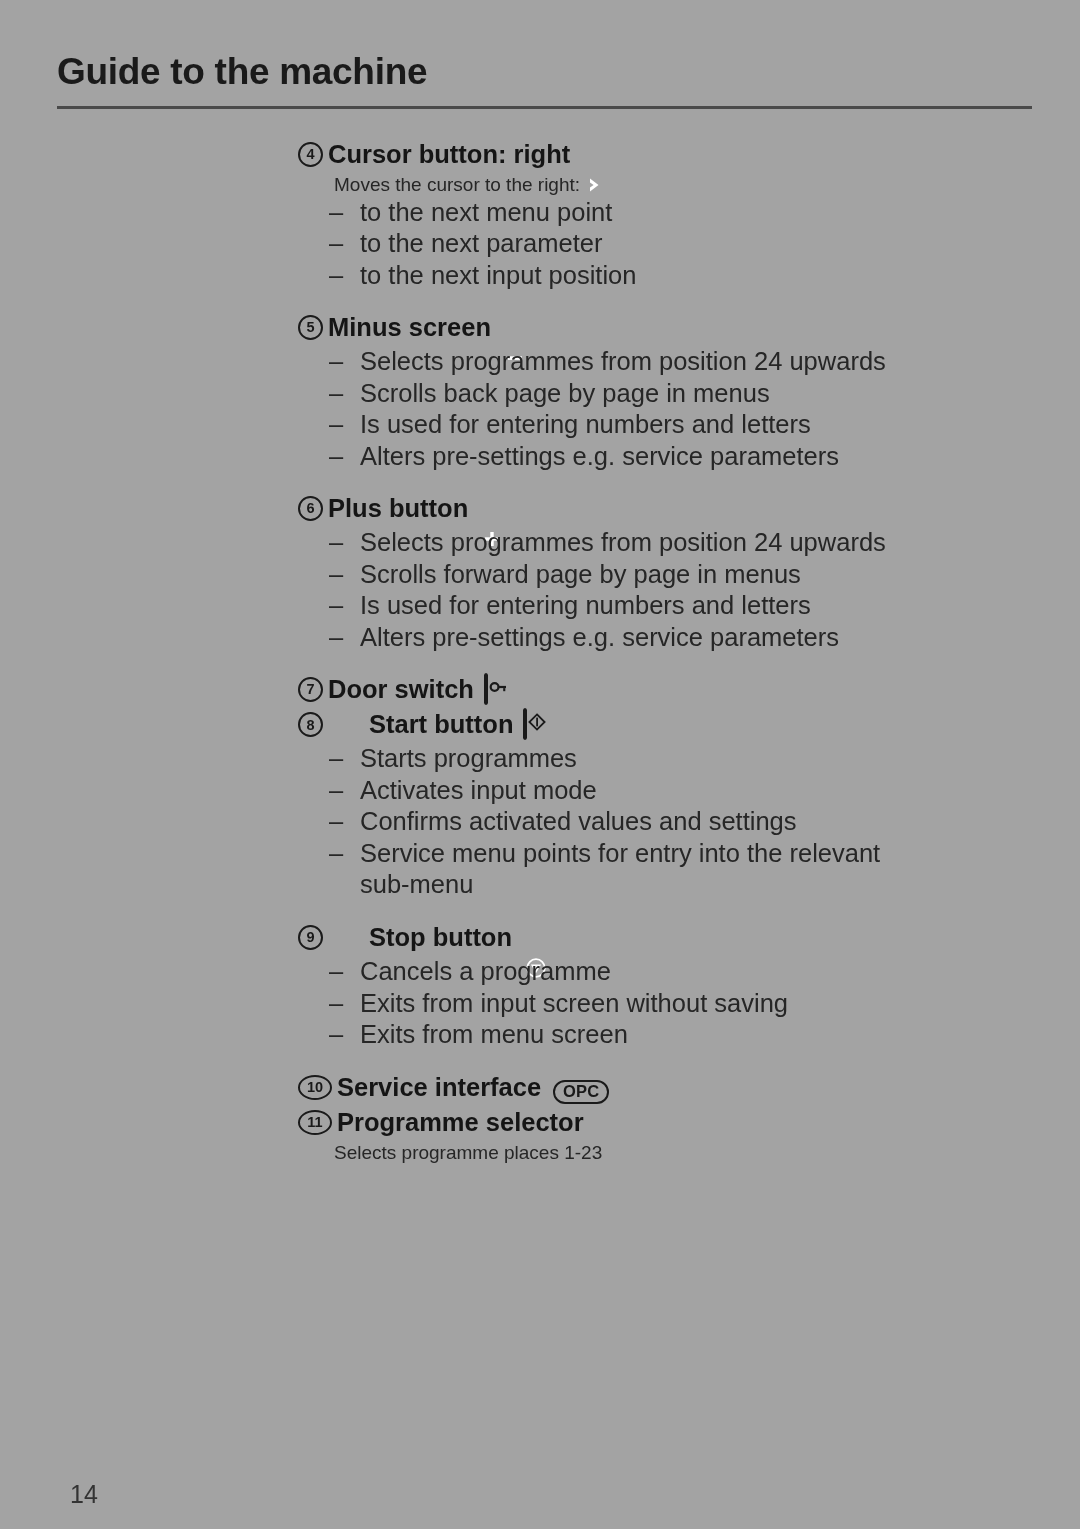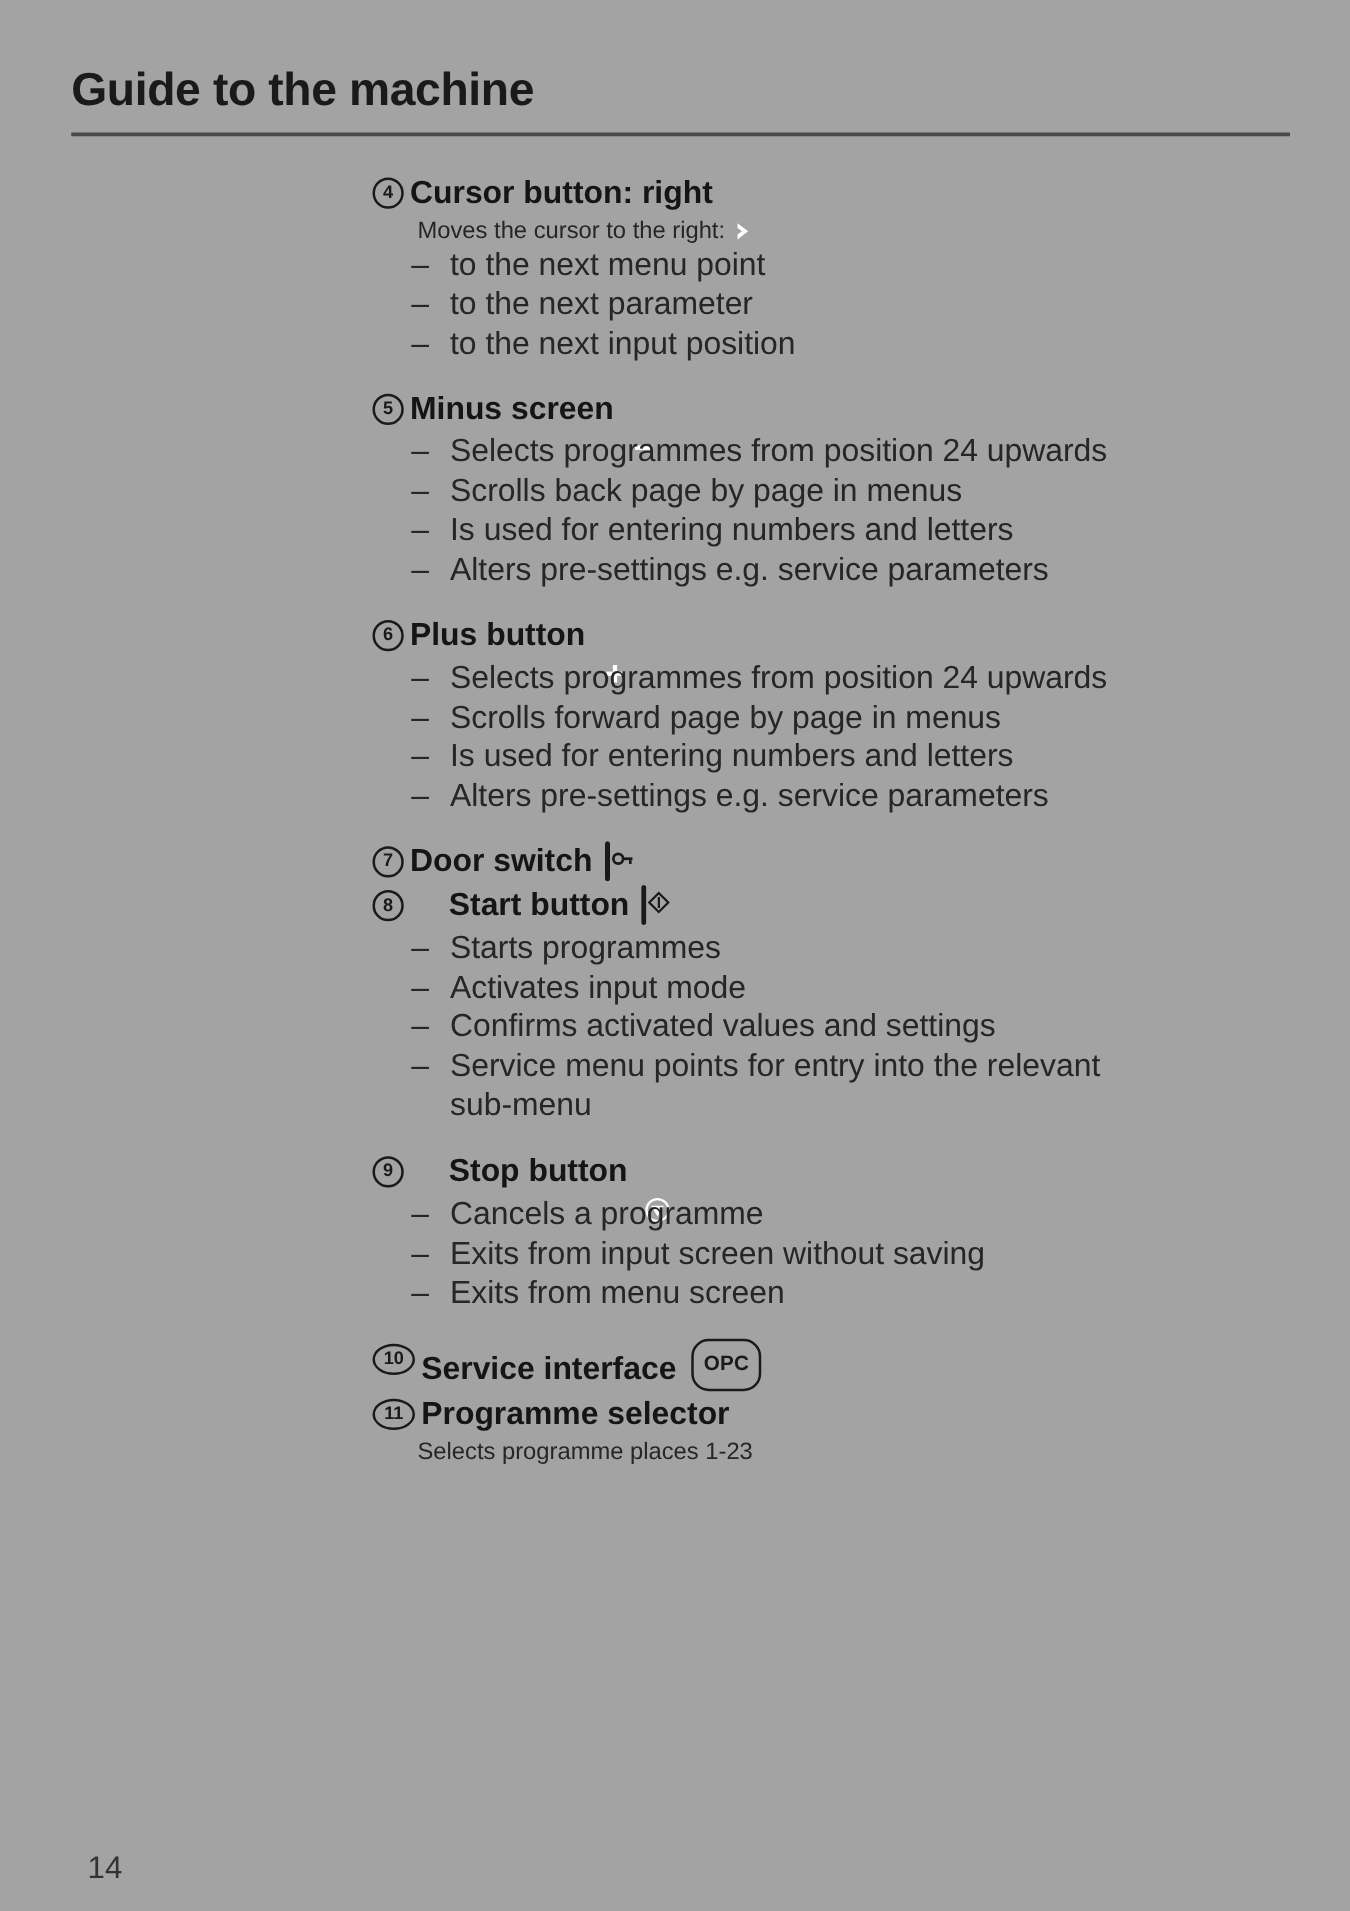--- a/index.html
+++ b/index.html
@@ -68,21 +68,21 @@
     font-weight: bold;
     line-height: 1.3;
     color: #151515;
     white-space: nowrap;
   }
   .entry-head .num {
     flex: 0 0 auto;
   }
   
   .entry-head.indented .head-text {
-    margin-left: 36px;
+    margin-left: 46px;
   }
   .head-text {
     margin-left: 5px;
     display: inline-flex;
     align-items: flex-end;
   }
   .head-label { display: inline-block; }
 
   
   .circnum {
@@ -173,21 +173,21 @@
     inset: 0;
   }
 
   
   .opc {
     display: inline-flex;
     align-items: center;
     justify-content: center;
     box-sizing: border-box;
     width: 56px;
-    height: 42px;
+    height: 24px;
     border: 2.5px solid #1a1a1a;
     border-radius: 14px;
     font-size: 16.5px;
     font-weight: bold;
     letter-spacing: 0.2px;
     color: #1a1a1a;
     margin-left: 12px;
     vertical-align: middle;
     line-height: 1;
   }

